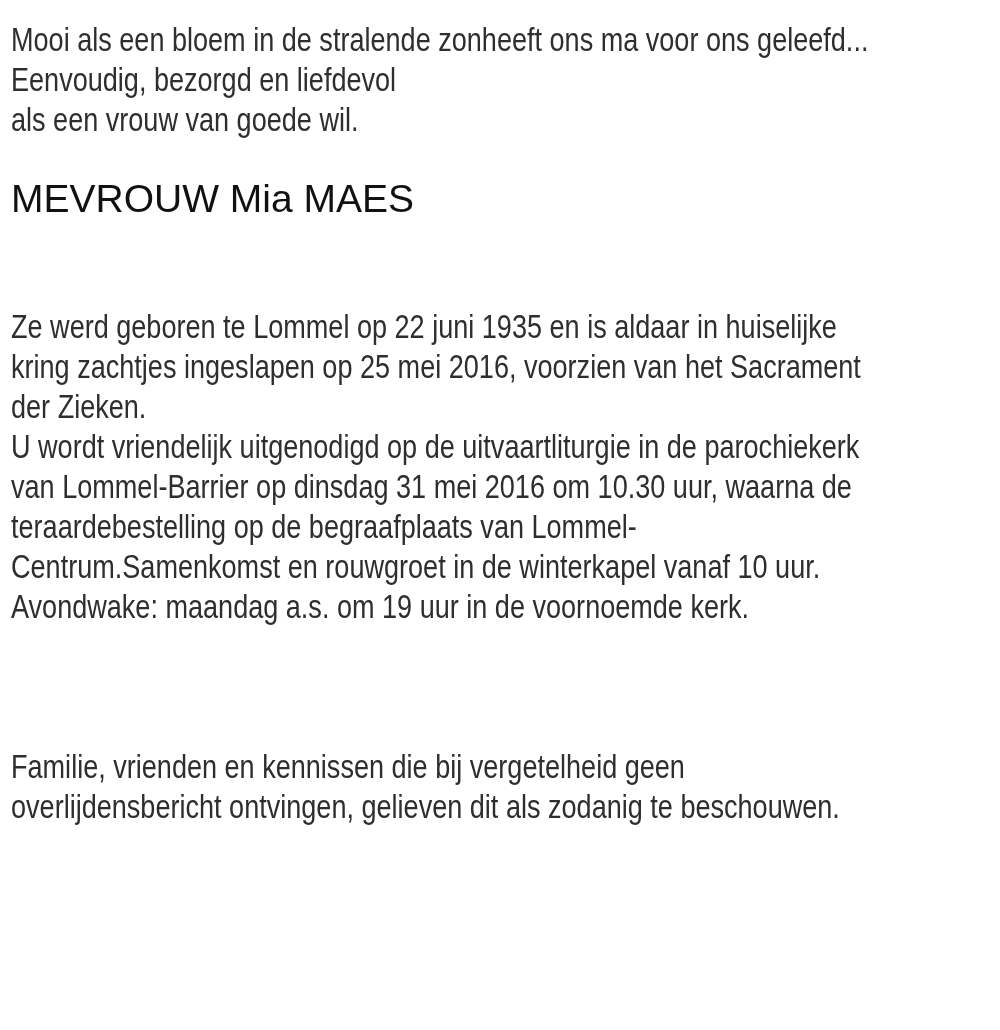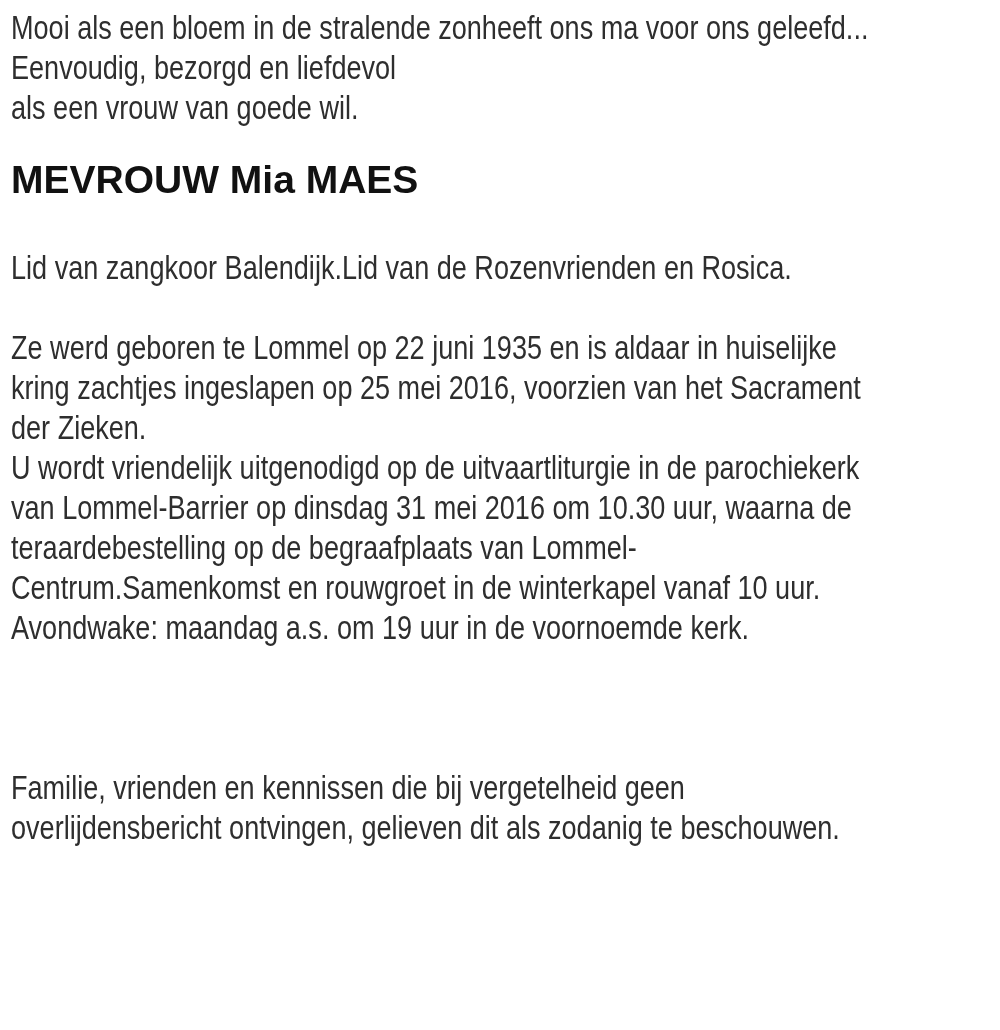--- a/index.html
+++ b/index.html
@@ -7,69 +7,66 @@
     padding: 0;
     background: #ffffff;
     width: 1000px;
     height: 1030px;
     overflow: hidden;
   }
   .doc {
     box-sizing: border-box;
     width: 1000px;
     height: 1030px;
-    padding: 8px 0 0 11px;
+    padding: 20px 0 0 11px;
     font-family: "Liberation Sans", sans-serif;
     color: #2e2e2e;
     background: #ffffff;
   }
   .para { margin: 0; padding: 0; }
   
   .ln {
     font-size: 33px;
     line-height: 40px;
     height: 40px;
     white-space: nowrap;
     transform: scaleX(0.82);
     transform-origin: 0 50%;
     font-weight: 400;
     color: #2e2e2e;
   }
   .blank { height: 40px; }
   h1.name {
-    margin: 24px 0 0 0;
+    margin: 31px 0 0 0;
     padding: 0;
     font-family: "Liberation Sans", sans-serif;
     font-size: 39px;
     line-height: 56px;
     height: 56px;
-    font-weight: 700;
+    font-weight: 400;
     color: #111111;
     white-space: nowrap;
   }
 </style>
 </head>
 <body>
 
 <div class="doc">
 
   <div class="para">
     <div class="ln">Mooi als een bloem in de stralende zonheeft ons ma voor ons geleefd...</div>
     <div class="ln">Eenvoudig, bezorgd en liefdevol</div>
     <div class="ln">als een vrouw van goede wil.</div>
   </div>
 
   <h1 class="name">MEVROUW Mia MAES</h1>
 
 
   <div class="blank"></div>
 
-  <div class="para">
-    <div class="ln">Lid van zangkoor Balendijk.Lid van de Rozenvrienden en Rosica.</div>
-  </div>
 
   <div class="blank"></div>
 
   <div class="para">
     <div class="ln">Ze werd geboren te Lommel op 22 juni 1935 en is aldaar in huiselijke</div>
     <div class="ln">kring zachtjes ingeslapen op 25 mei 2016, voorzien van het Sacrament</div>
     <div class="ln">der Zieken.</div>
     <div class="ln">U wordt vriendelijk uitgenodigd op de uitvaartliturgie in de parochiekerk</div>
     <div class="ln">van Lommel-Barrier op dinsdag 31 mei 2016 om 10.30 uur, waarna de</div>
     <div class="ln">teraardebestelling op de begraafplaats van Lommel-</div>

